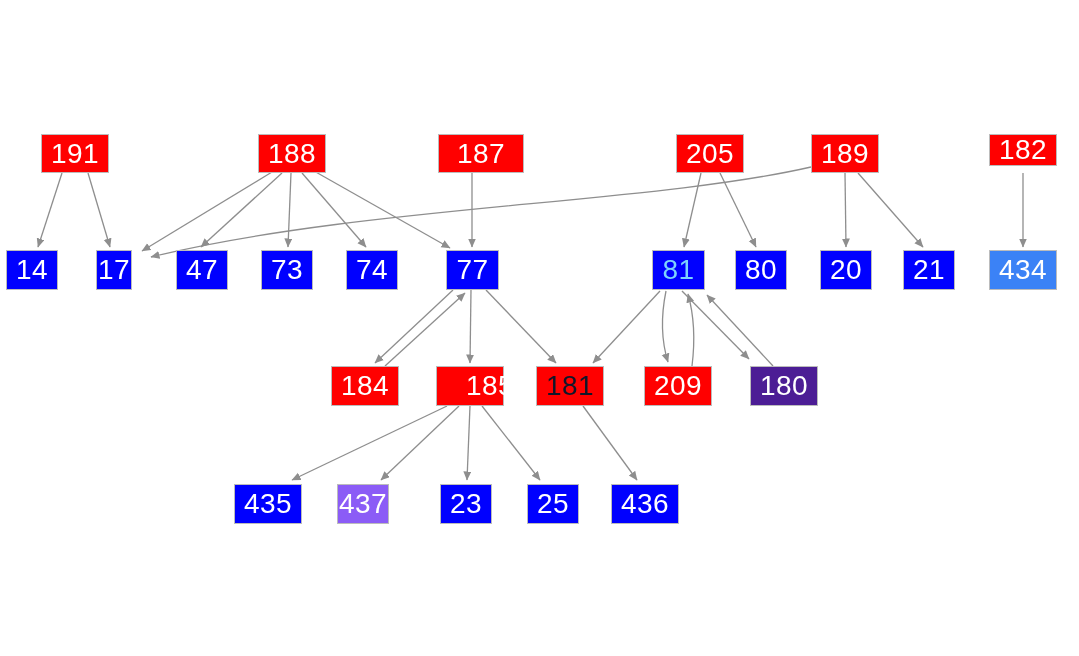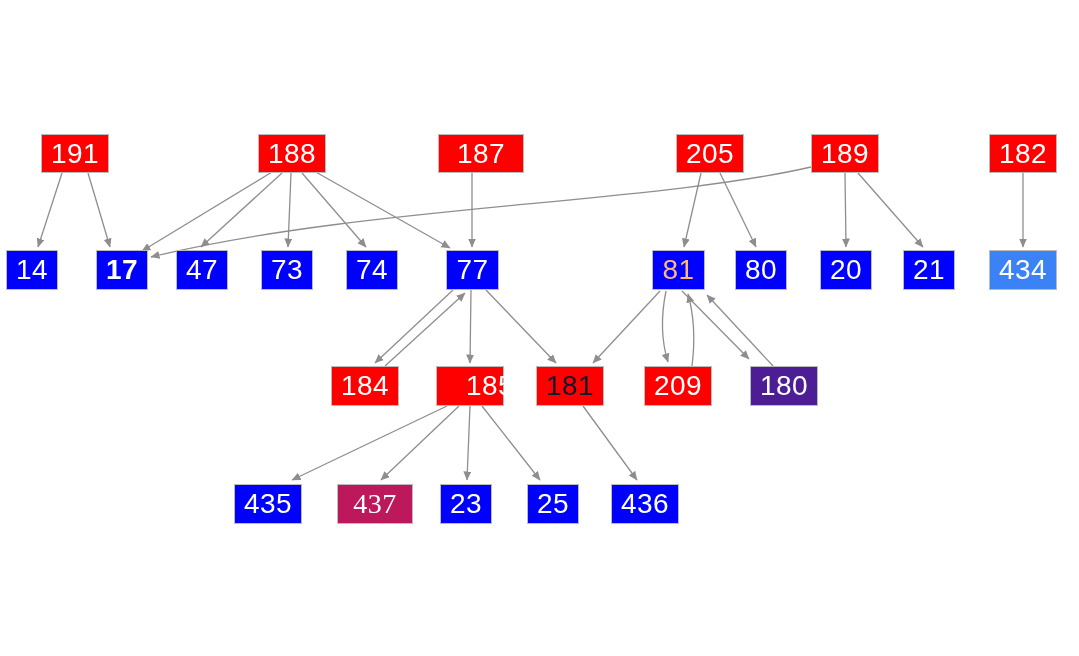--- a/index.html
+++ b/index.html
@@ -78,36 +78,36 @@
       <path d="M 470 406 L 467 480" class="edge" stroke="#8e8e8e" marker-end="url(#arrow)"></path>
       <path d="M 482 406 L 540 480" class="edge" stroke="#8e8e8e" marker-end="url(#arrow)"></path>
       <path d="M 583 406 L 637 480" class="edge" stroke="#8e8e8e" marker-end="url(#arrow)"></path>
     </svg>
   <div id="node-layer">
       <div class="node" style="left: 41px; top: 134px; width: 68px; height: 39px; background: rgb(255, 0, 0); color: rgb(255, 255, 255); border: 1px solid rgb(188, 188, 188);">191</div>
       <div class="node" style="left: 258px; top: 134px; width: 68px; height: 39px; background: rgb(255, 0, 0); color: rgb(255, 255, 255); border: 1px solid rgb(188, 188, 188);">188</div>
       <div class="node" style="left: 438px; top: 134px; width: 86px; height: 39px; background: rgb(255, 0, 0); color: rgb(255, 255, 255); border: 1px solid rgb(188, 188, 188);">187</div>
       <div class="node" style="left: 676px; top: 134px; width: 68px; height: 39px; background: rgb(255, 0, 0); color: rgb(255, 255, 255); border: 1px solid rgb(188, 188, 188);">205</div>
       <div class="node" style="left: 811px; top: 134px; width: 68px; height: 39px; background: rgb(255, 0, 0); color: rgb(255, 255, 255); border: 1px solid rgb(188, 188, 188);">189</div>
-      <div class="node" style="left: 989px; top: 134px; width: 68px; height: 39px; background: rgb(255, 0, 0); color: rgb(255, 255, 255); border: 1px solid rgb(188, 188, 188);">182</div>
+      <div class="node" style="left: 989px; top: 134px; width: 68px; height: 32px; background: rgb(255, 0, 0); color: rgb(255, 255, 255); border: 1px solid rgb(188, 188, 188);">182</div>
       <div class="node" style="left: 6px; top: 250px; width: 52px; height: 40px; background: rgb(0, 0, 255); color: rgb(255, 255, 255); border: 1px solid rgb(188, 188, 188);">14</div>
-      <div class="node" style="left: 96px; top: 250px; width: 52px; height: 40px; background: rgb(0, 0, 255); color: rgb(255, 255, 255); border: 1px solid rgb(188, 188, 188); font-weight: bold;">17</div>
+      <div class="node" style="left: 96px; top: 250px; width: 36px; height: 40px; background: rgb(0, 0, 255); color: rgb(255, 255, 255); border: 1px solid rgb(188, 188, 188);">17</div>
       <div class="node" style="left: 176px; top: 250px; width: 52px; height: 40px; background: rgb(0, 0, 255); color: rgb(255, 255, 255); border: 1px solid rgb(188, 188, 188);">47</div>
       <div class="node" style="left: 261px; top: 250px; width: 52px; height: 40px; background: rgb(0, 0, 255); color: rgb(255, 255, 255); border: 1px solid rgb(188, 188, 188);">73</div>
       <div class="node" style="left: 346px; top: 250px; width: 52px; height: 40px; background: rgb(0, 0, 255); color: rgb(255, 255, 255); border: 1px solid rgb(188, 188, 188);">74</div>
       <div class="node" style="left: 446px; top: 250px; width: 53px; height: 40px; background: rgb(0, 0, 255); color: rgb(255, 255, 255); border: 1px solid rgb(188, 188, 188);">77</div>
-      <div class="node" style="left: 652px; top: 250px; width: 53px; height: 40px; background: rgb(0, 0, 255); color: #fdba74; border: 1px solid rgb(188, 188, 188);">81</div>
+      <div class="node" style="left: 652px; top: 250px; width: 53px; height: 40px; background: rgb(0, 0, 255); color: #7dd3fc; border: 1px solid rgb(188, 188, 188);">81</div>
       <div class="node" style="left: 735px; top: 250px; width: 52px; height: 40px; background: rgb(0, 0, 255); color: rgb(255, 255, 255); border: 1px solid rgb(188, 188, 188);">80</div>
       <div class="node" style="left: 820px; top: 250px; width: 52px; height: 40px; background: rgb(0, 0, 255); color: rgb(255, 255, 255); border: 1px solid rgb(188, 188, 188);">20</div>
       <div class="node" style="left: 903px; top: 250px; width: 52px; height: 40px; background: rgb(0, 0, 255); color: rgb(255, 255, 255); border: 1px solid rgb(188, 188, 188);">21</div>
       <div class="node" style="left: 989px; top: 250px; width: 68px; height: 40px; background: #3b82f6; color: rgb(255, 255, 255); border: 1px solid rgb(188, 188, 188);">434</div>
       <div class="node" style="left: 331px; top: 366px; width: 68px; height: 40px; background: rgb(255, 0, 0); color: rgb(255, 255, 255); border: 1px solid rgb(188, 188, 188);">184</div>
       <div class="node" style="left: 436px; top: 366px; width: 68px; height: 40px; background: rgb(255, 0, 0); color: rgb(255, 255, 255); border: 1px solid rgb(188, 188, 188); padding-left: 40px;">185</div>
       <div class="node" style="left: 536px; top: 366px; width: 68px; height: 40px; background: rgb(255, 0, 0); color: #0f172a; border: 1px solid rgb(188, 188, 188);">181</div>
       <div class="node" style="left: 644px; top: 366px; width: 68px; height: 40px; background: rgb(255, 0, 0); color: rgb(255, 255, 255); border: 1px solid rgb(188, 188, 188);">209</div>
       <div class="node" style="left: 750px; top: 366px; width: 68px; height: 40px; background: #4c1d95; color: rgb(255, 255, 255); border: 1px solid rgb(188, 188, 188);">180</div>
       <div class="node" style="left: 234px; top: 484px; width: 68px; height: 40px; background: rgb(0, 0, 255); color: rgb(255, 255, 255); border: 1px solid rgb(188, 188, 188);">435</div>
-      <div class="node" style="left: 337px; top: 484px; width: 76px; height: 40px; background: #be185d; color: rgb(255, 255, 255); border: 1px solid rgb(188, 188, 188); font-family: Liberation Serif, serif;">437</div>
+      <div class="node" style="left: 337px; top: 484px; width: 52px; height: 40px; background: #8b5cf6; color: rgb(255, 255, 255); border: 1px solid rgb(188, 188, 188);">437</div>
       <div class="node" style="left: 440px; top: 484px; width: 52px; height: 40px; background: rgb(0, 0, 255); color: rgb(255, 255, 255); border: 1px solid rgb(188, 188, 188);">23</div>
       <div class="node" style="left: 527px; top: 484px; width: 52px; height: 40px; background: rgb(0, 0, 255); color: rgb(255, 255, 255); border: 1px solid rgb(188, 188, 188);">25</div>
       <div class="node" style="left: 611px; top: 484px; width: 68px; height: 40px; background: rgb(0, 0, 255); color: rgb(255, 255, 255); border: 1px solid rgb(188, 188, 188);">436</div>
     </div>
 </div>
 
 </body></html>

